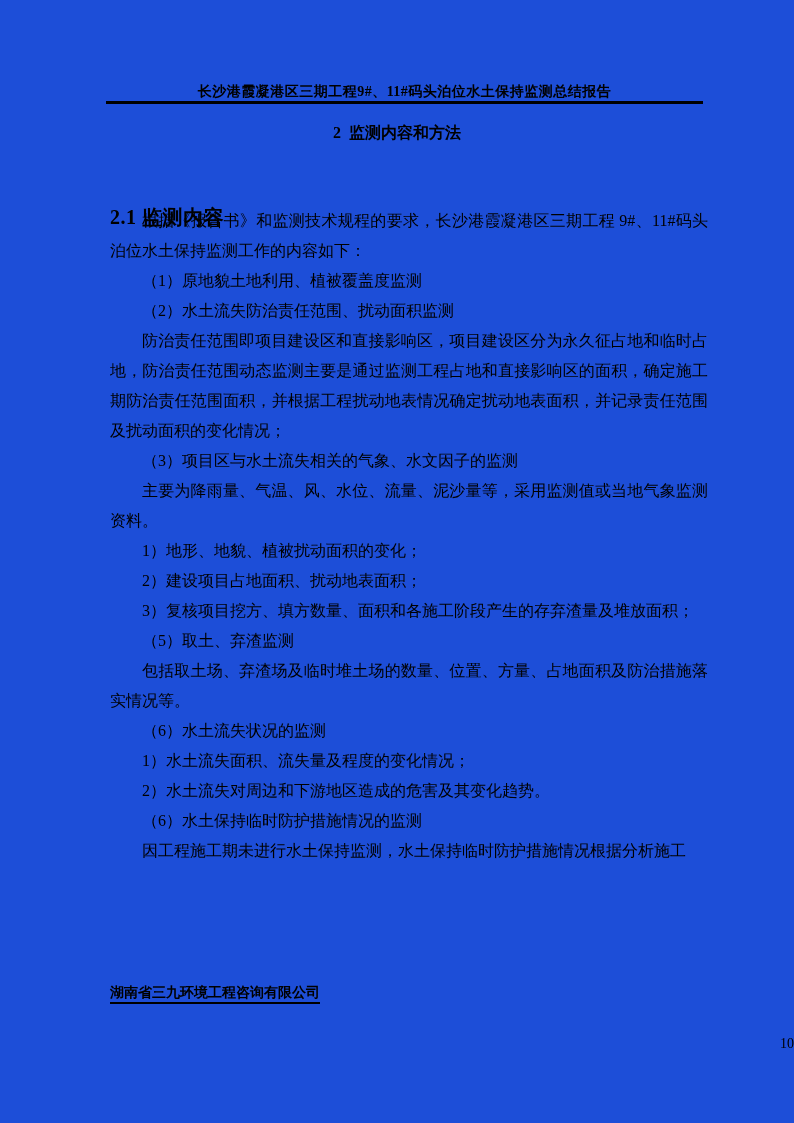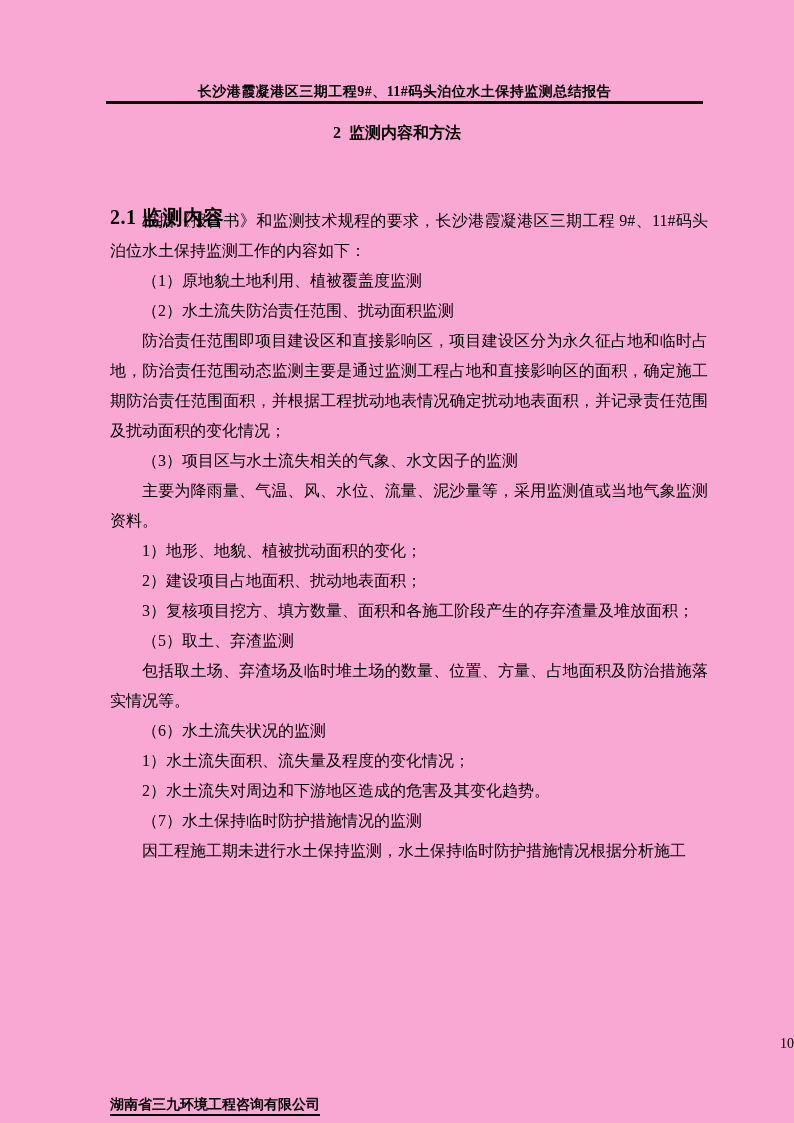--- a/index.html
+++ b/index.html
@@ -1,21 +1,21 @@
 <!DOCTYPE html>
 <html><head>
 <meta charset="utf-8">
 <style>
   * { margin: 0; padding: 0; box-sizing: border-box; }
   html, body { background: #ffffff; }
   .page {
     position: relative;
     width: 794px;
     height: 1123px;
-    background: #f9a8d4;
+    background: #1d4ed8;
     color: #000000;
     font-family: "Liberation Serif", "DejaVu Serif", serif;
     overflow: hidden;
   }
   .page-header {
     position: absolute;
     left: 106px;
     top: 84px;
     width: 597px;
     text-align: center;
@@ -56,21 +56,21 @@
     line-height: 30px;
     text-align: justify;
   }
   .body-text p {
     margin: 0;
     text-indent: 2em;
   }
   .footer-company {
     position: absolute;
     left: 110px;
-    top: 1096px;
+    top: 984px;
     font-size: 14px;
     font-weight: bold;
     line-height: 17px;
     border-bottom: 2px solid #000000;
     padding-bottom: 1px;
     white-space: nowrap;
   }
   .footer-pagenum {
     position: absolute;
     left: 0;
@@ -100,21 +100,21 @@
     <p>（3）项目区与水土流失相关的气象、水文因子的监测</p>
     <p>主要为降雨量、气温、风、水位、流量、泥沙量等，采用监测值或当地气象监测资料。</p>
     <p>1）地形、地貌、植被扰动面积的变化；</p>
     <p>2）建设项目占地面积、扰动地表面积；</p>
     <p>3）复核项目挖方、填方数量、面积和各施工阶段产生的存弃渣量及堆放面积；</p>
     <p>（5）取土、弃渣监测</p>
     <p>包括取土场、弃渣场及临时堆土场的数量、位置、方量、占地面积及防治措施落实情况等。</p>
     <p>（6）水土流失状况的监测</p>
     <p>1）水土流失面积、流失量及程度的变化情况；</p>
     <p>2）水土流失对周边和下游地区造成的危害及其变化趋势。</p>
-    <p>（7）水土保持临时防护措施情况的监测</p>
+    <p>（6）水土保持临时防护措施情况的监测</p>
     <p>因工程施工期未进行水土保持监测，水土保持临时防护措施情况根据分析施工</p>
   </div>
 
   <div class="footer-company">湖南省三九环境工程咨询有限公司</div>
 
   <div class="footer-pagenum">10</div>
 
 </div>
 
 </body></html>

